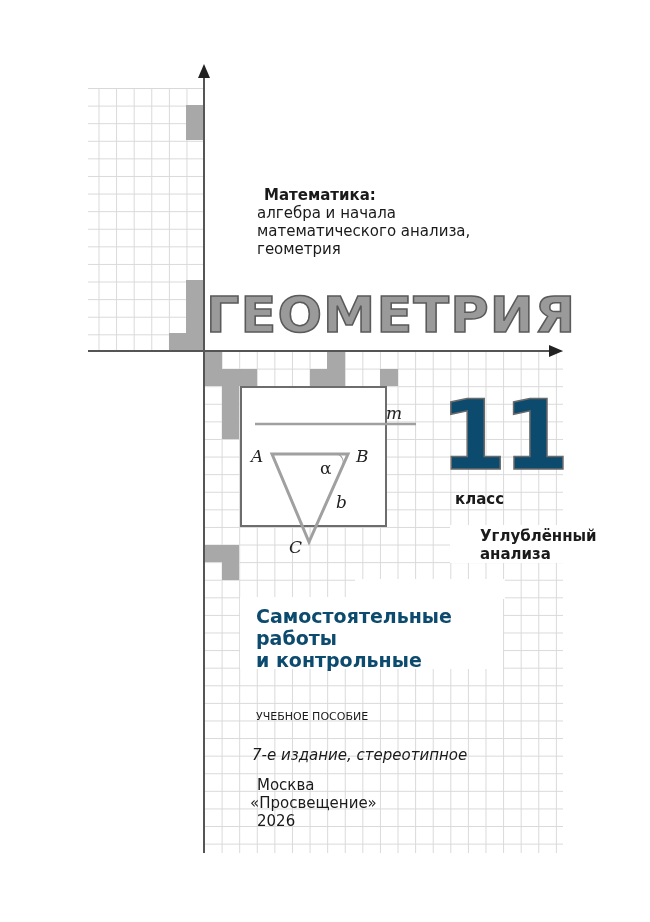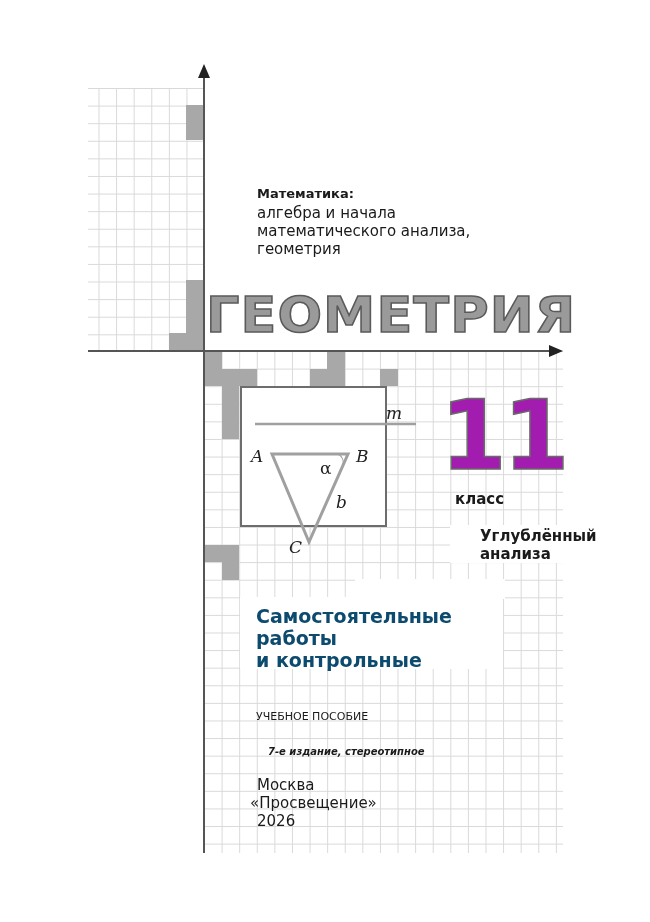--- a/index.html
+++ b/index.html
@@ -13,37 +13,37 @@
     background-size: 17.6px 17.6px;
   }
   .grid-ul { left: 88px; top: 88px; width: 116px; height: 263px; background-position: 10.5px 0px; }
   .grid-lr { left: 204px; top: 351px; width: 359px; height: 502px; background-position: 0px 0px; }
   .cell { position: absolute; width: 17.6px; height: 17.6px; background: #a8a8a8; }
   .white { position: absolute; background: #ffffff; }
   .axis-v { position: absolute; left: 203px; top: 72px; width: 2px; height: 781px; background: #555; }
   .axis-h { position: absolute; left: 88px; top: 350px; width: 466px; height: 2px; background: #555; }
   .arrow-up { position: absolute; left: 198px; top: 64px; width: 0; height: 0; border-left: 6px solid transparent; border-right: 6px solid transparent; border-bottom: 14px solid #222; }
   .arrow-right { position: absolute; left: 549px; top: 345px; width: 0; height: 0; border-top: 6px solid transparent; border-bottom: 6px solid transparent; border-left: 14px solid #222; }
-  .subject-title { left: 257px; top: 186px; font-size: 13px; font-weight: bold; }
+  .subject-title { left: 264px; top: 186px; font-size: 15px; font-weight: bold; }
   .subject-line { left: 257px; font-size: 15px; }
   .big-title {
     left: 206px; top: 290px; font-size: 50px; font-weight: 900; letter-spacing: 1px;
     color: #9a9a9a; -webkit-text-stroke: 1.5px #5a5a5a; font-family: "DejaVu Sans", sans-serif;
     transform: scaleX(1.05); transform-origin: left top; line-height: 1;
   }
   .figure-box { left: 240px; top: 386px; width: 147px; height: 141px; border: 2px solid #6d6d6d; background: #fff; box-sizing: border-box; }
   .grade-num {
-    left: 440px; top: 388px; font-size: 96px; font-weight: 900; color: #a21caf;
+    left: 440px; top: 388px; font-size: 96px; font-weight: 900; color: #0c4a6e;
     -webkit-text-stroke: 1.5px #6a6a6a; line-height: 1; letter-spacing: -4px;
   }
   .grade-label { left: 455px; top: 490px; font-size: 15px; font-weight: bold; }
   .level-label { left: 480px; top: 527px; font-size: 15px; font-weight: bold; line-height: 18px; }
   .work-title { left: 256px; top: 605px; font-size: 19px; font-weight: 900; line-height: 22px; color: #0c4a6e; }
   .book-type { left: 256px; top: 710px; font-size: 11px; }
-  .edition { left: 268px; top: 746px; font-size: 10px; font-style: italic; font-weight: bold; }
+  .edition { left: 252px; top: 746px; font-size: 15px; font-style: italic; }
   .publisher { left: 257px; top: 776px; font-size: 15px; line-height: 18px; }
   .math { font-family: "DejaVu Serif", serif; font-style: italic; font-size: 17px; color: #222; }
 </style>
 </head>
 <body>
 
 <div class="grid grid-ul"></div>
 <div class="grid grid-lr"></div>
 
 <div class="white" style="left:240px; top:597px; width:263px; height:72px;"></div>

